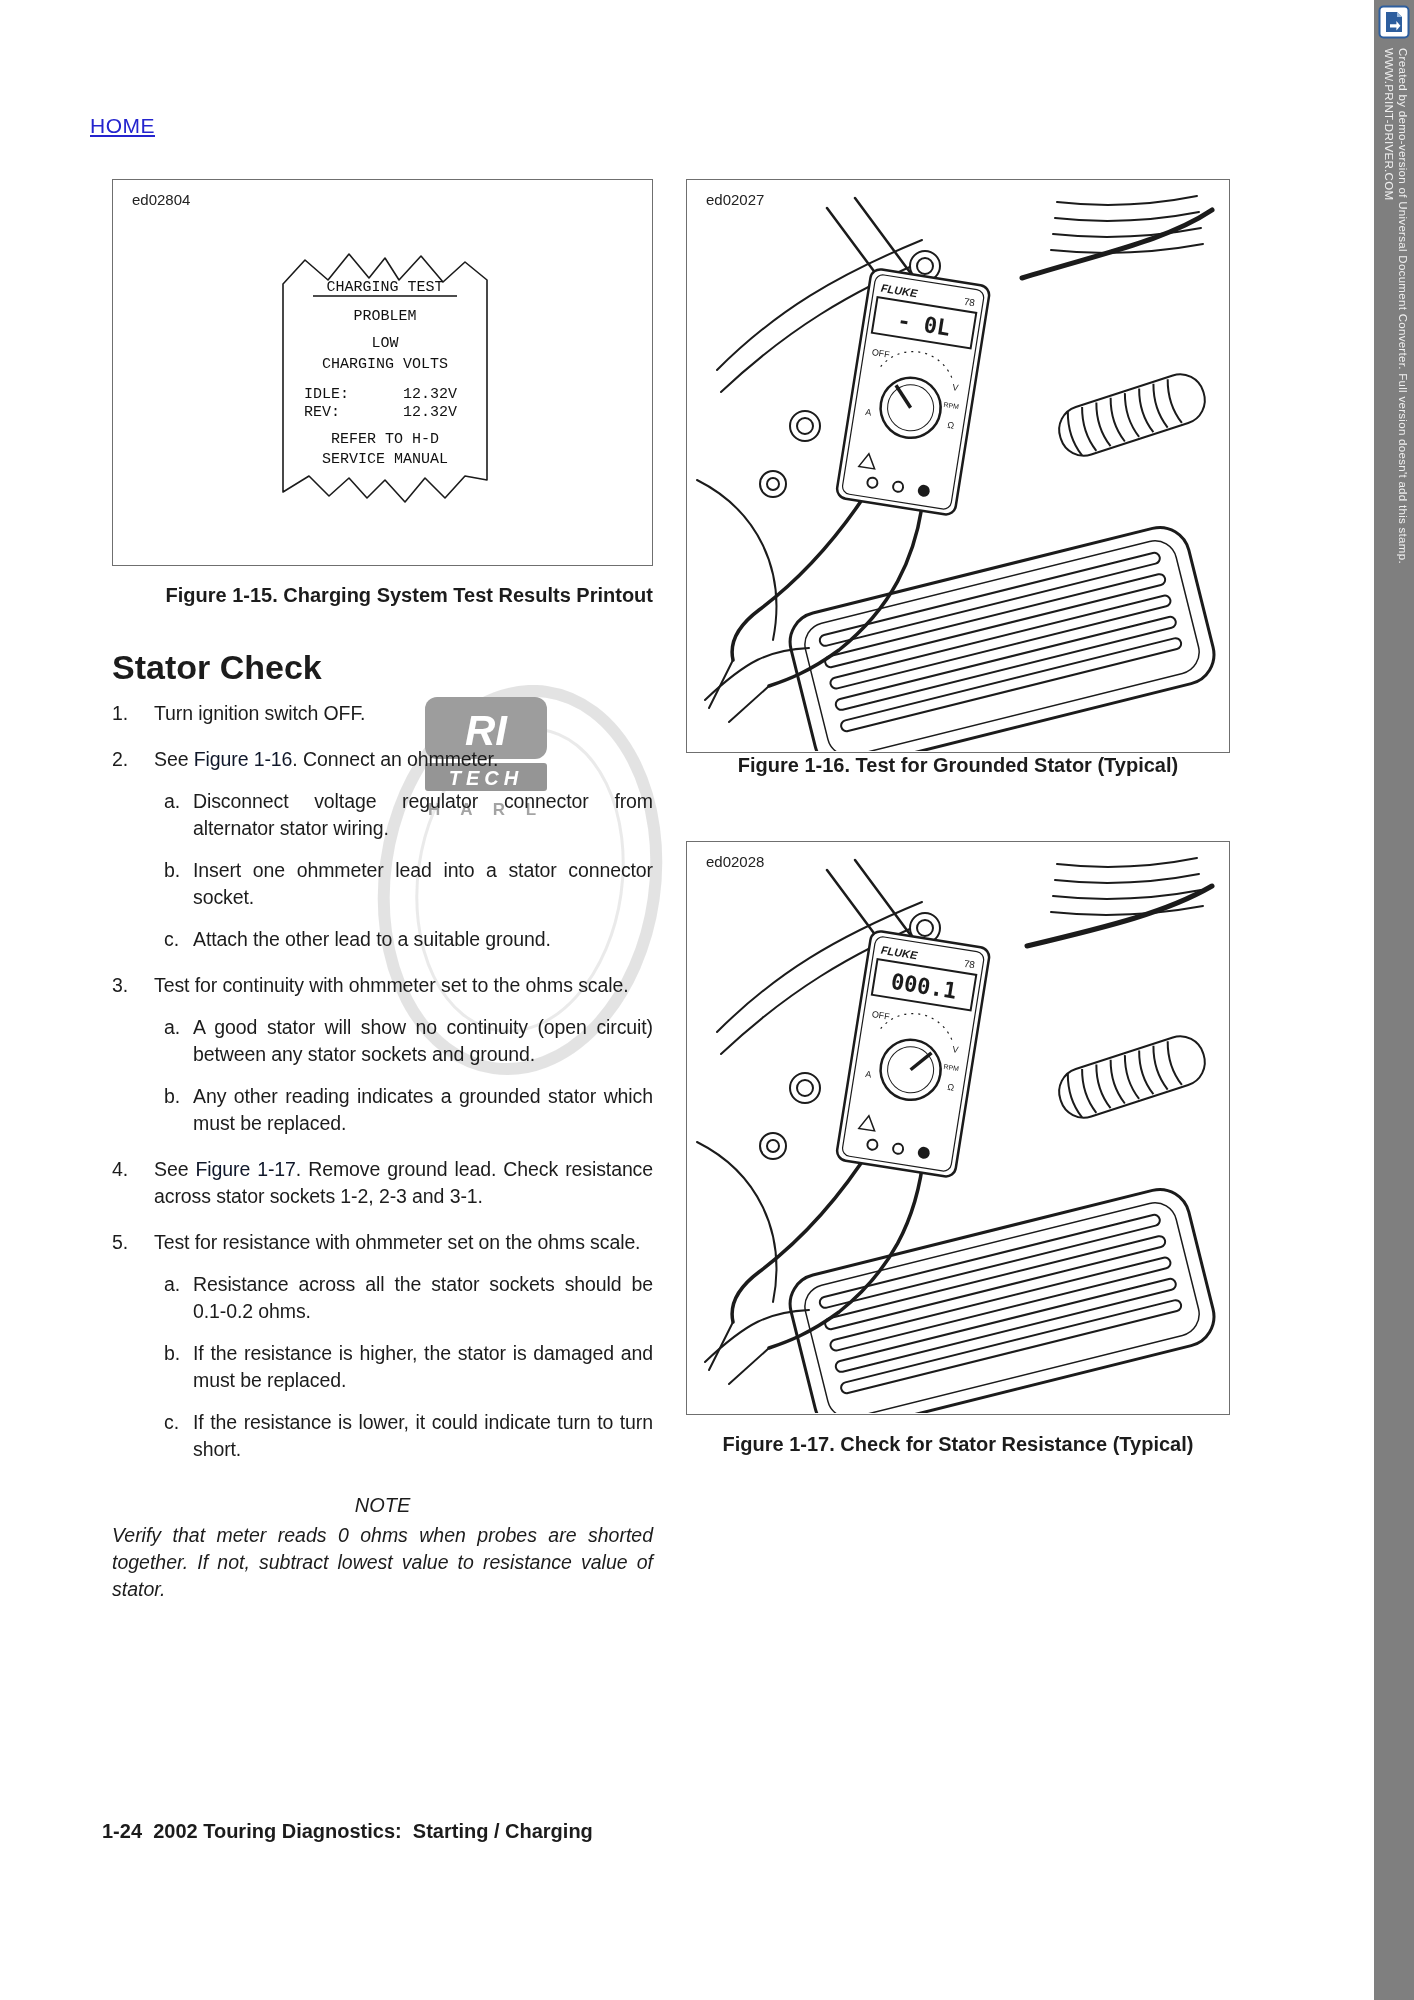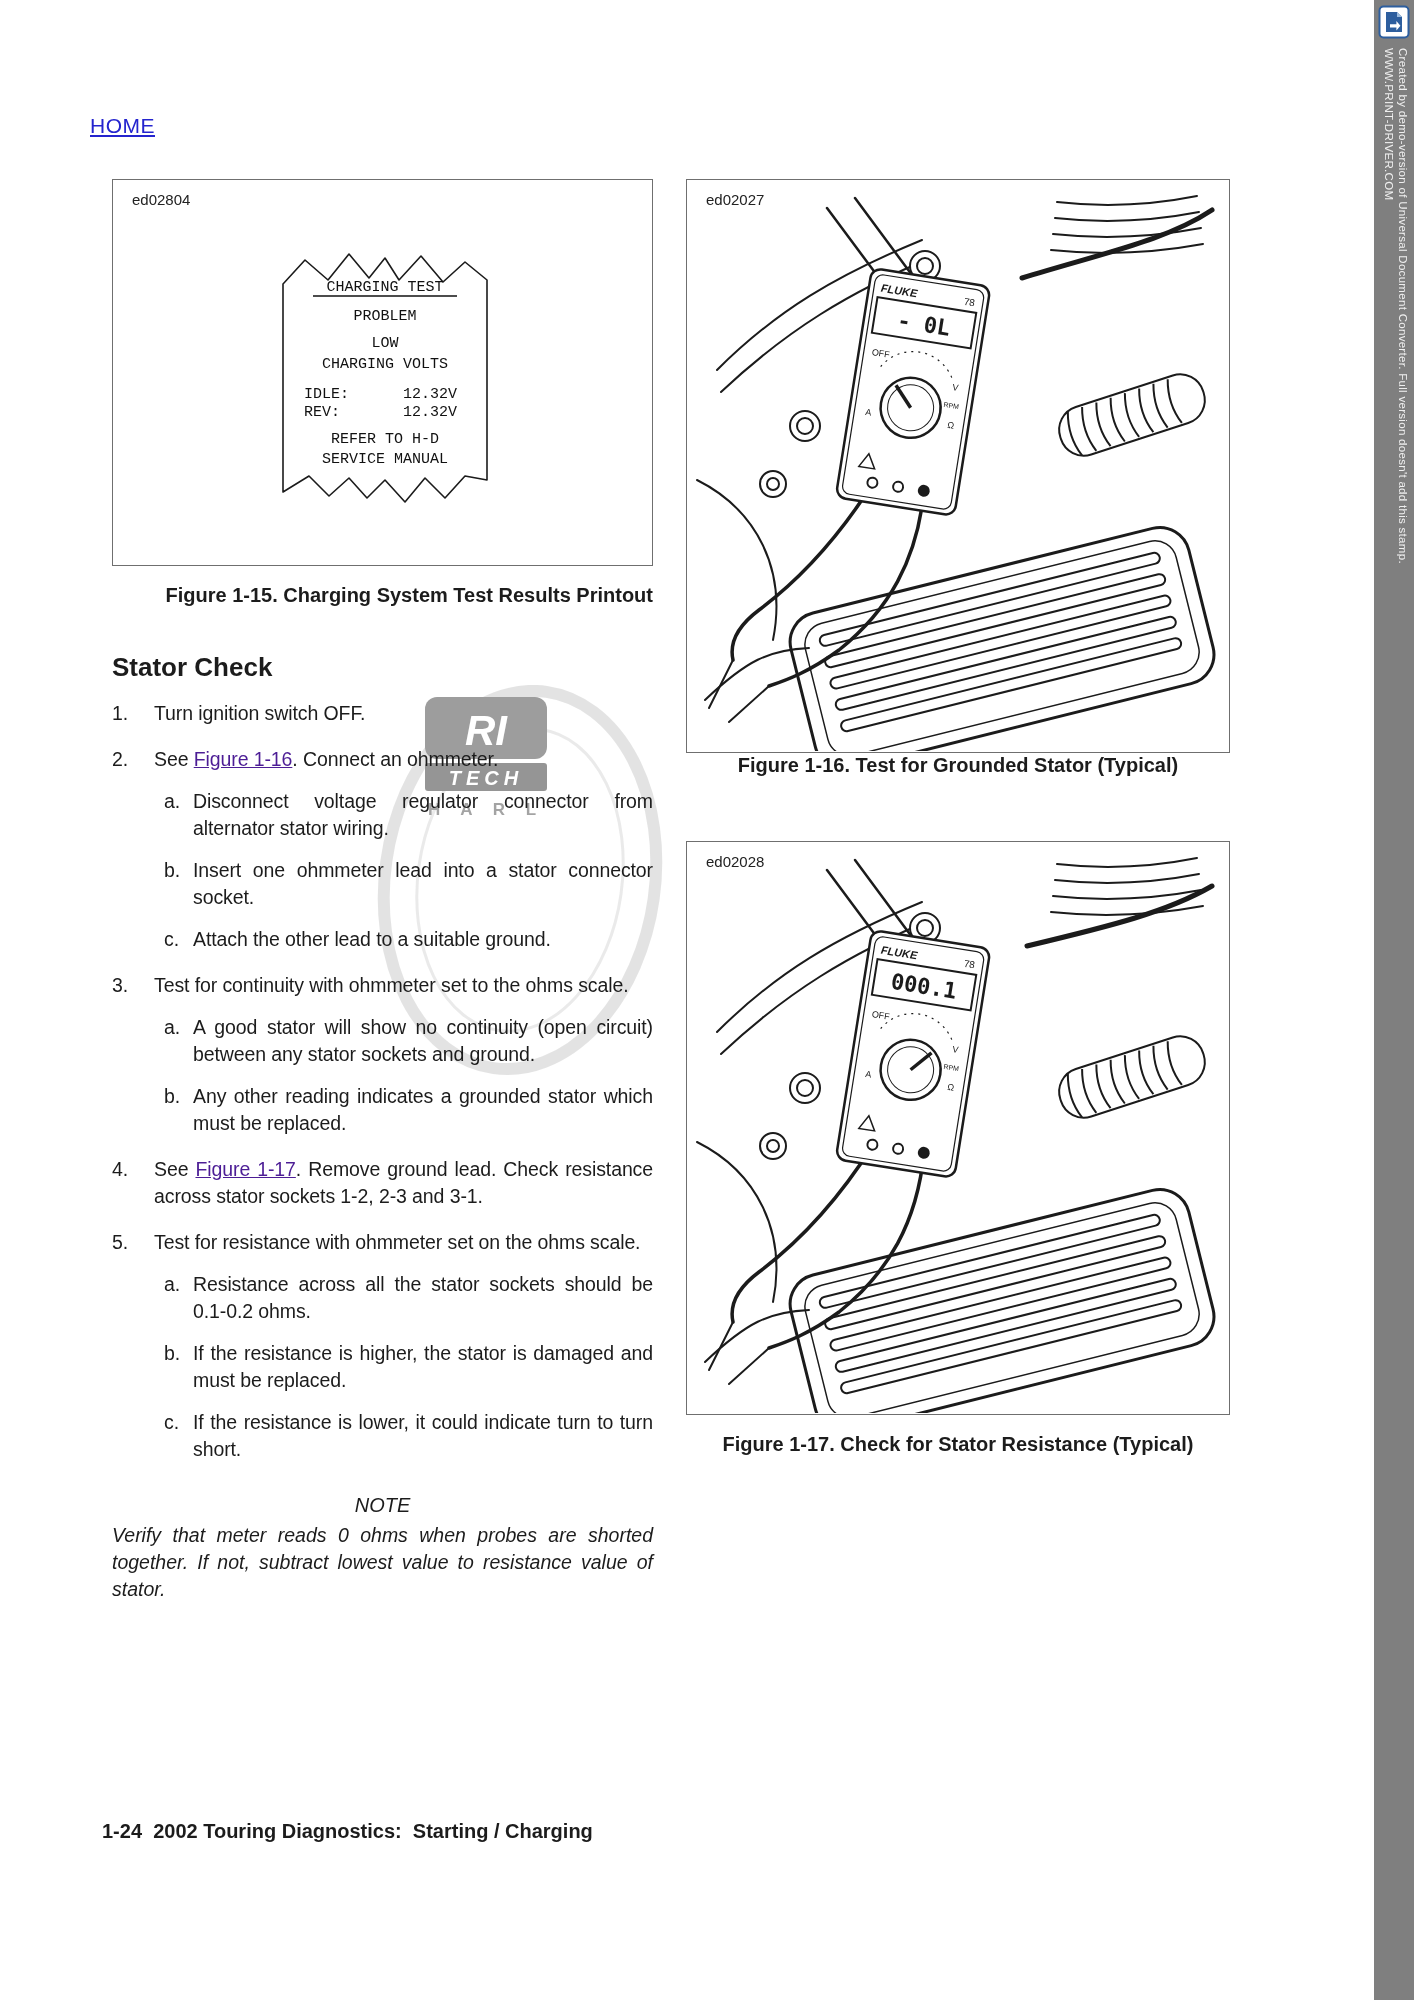--- a/index.html
+++ b/index.html
@@ -18,30 +18,30 @@
   .figbox{
     position:relative;border:1.5px solid #6f6f6f;background:transparent;
     box-sizing:border-box;
   }
   .figbox svg{position:absolute;left:0;top:0;}
   .idlabel{position:absolute;left:19px;top:11px;font-size:15px;color:#222;}
   .caption{font-weight:bold;font-size:20px;text-align:center;line-height:24px;}
   .cap1{margin-top:17px;text-align:right;}
   .cap2{}
   .cap3{margin-top:17px;}
-  .h2{font-size:26px;font-weight:bold;margin-top:46px;line-height:28px;}
+  .h2{font-size:34px;font-weight:bold;margin-top:46px;line-height:28px;}
   .steps{font-size:19.5px;line-height:27px;letter-spacing:-0.1px;}
   .step{display:flex;margin-top:19px;}
   .step .num{width:42px;flex:none;}
   .step .txt{flex:1;}
   .sub{display:flex;margin-top:15px;margin-left:52px;}
   .sub .letter{width:29px;flex:none;}
   .sub .txt{flex:1;}
   .justify{text-align:justify;text-align-last:left;-moz-text-align-last:left;}
-  .lnk{color:#4c1d95;text-decoration:underline;margin-top:48px;}
+  .lnk{color:#0f172a;margin-top:48px;}
   .note-head{margin-top:30px;text-align:center;font-style:italic;font-size:20px;line-height:24px;}
   .note-body{margin-top:5px;font-style:italic;font-size:19.5px;line-height:27px;}
   .footer{
     position:absolute;left:102px;top:1820px;font-weight:bold;font-size:20px;
     white-space:pre;z-index:2;
   }
   .watermark{position:absolute;left:330px;top:685px;width:340px;height:400px;opacity:.5;z-index:1;}
   .stamp{
     position:absolute;right:0;top:0;width:40px;height:2000px;background:#7f7f7f;z-index:4;
   }

